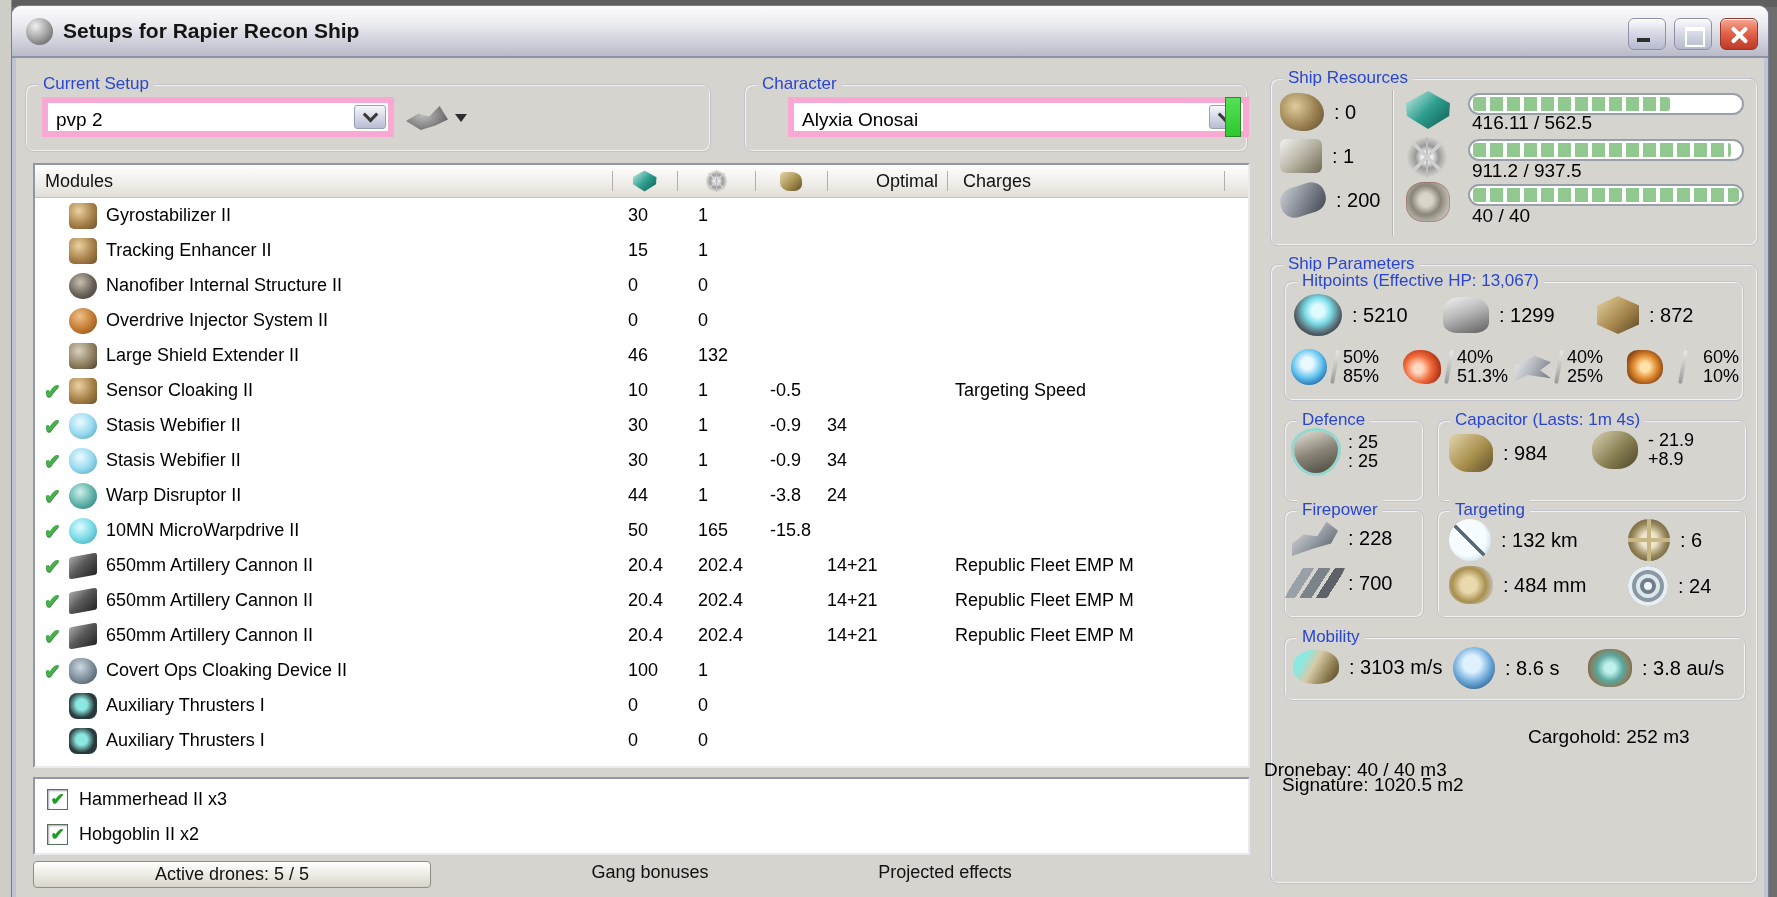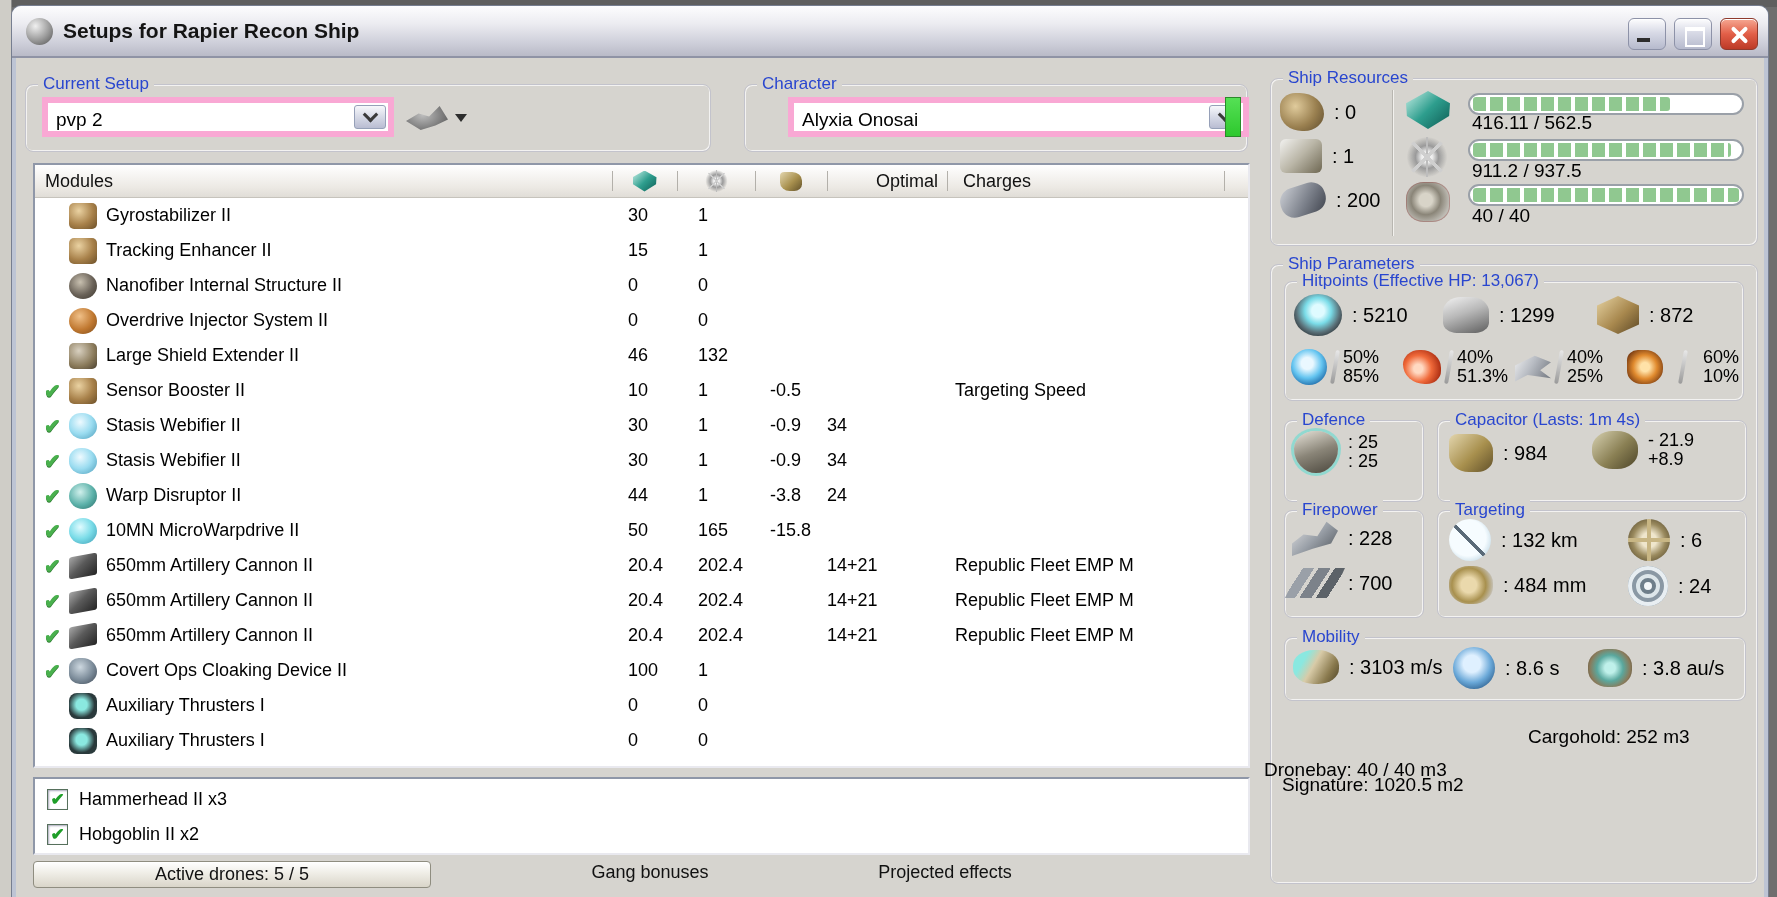--- a/index.html
+++ b/index.html
@@ -319,21 +319,21 @@
     <div class="cell cpu">46</div>
     <div class="cell pg">132</div>
     <div class="cell cap"></div>
     <div class="cell opt"></div>
     <div class="cell chg"></div>
   </div>
         <div class="trow">
     <div class="cell name">
       <span class="chk">✔</span>
       <span class="mi tan"></span>
-      <span>Sensor Booster II</span>
+      <span>Sensor Cloaking II</span>
     </div>
     <div class="cell cpu">10</div>
     <div class="cell pg">1</div>
     <div class="cell cap">-0.5</div>
     <div class="cell opt"></div>
     <div class="cell chg">Targeting Speed</div>
   </div>
         <div class="trow">
     <div class="cell name">
       <span class="chk">✔</span>

